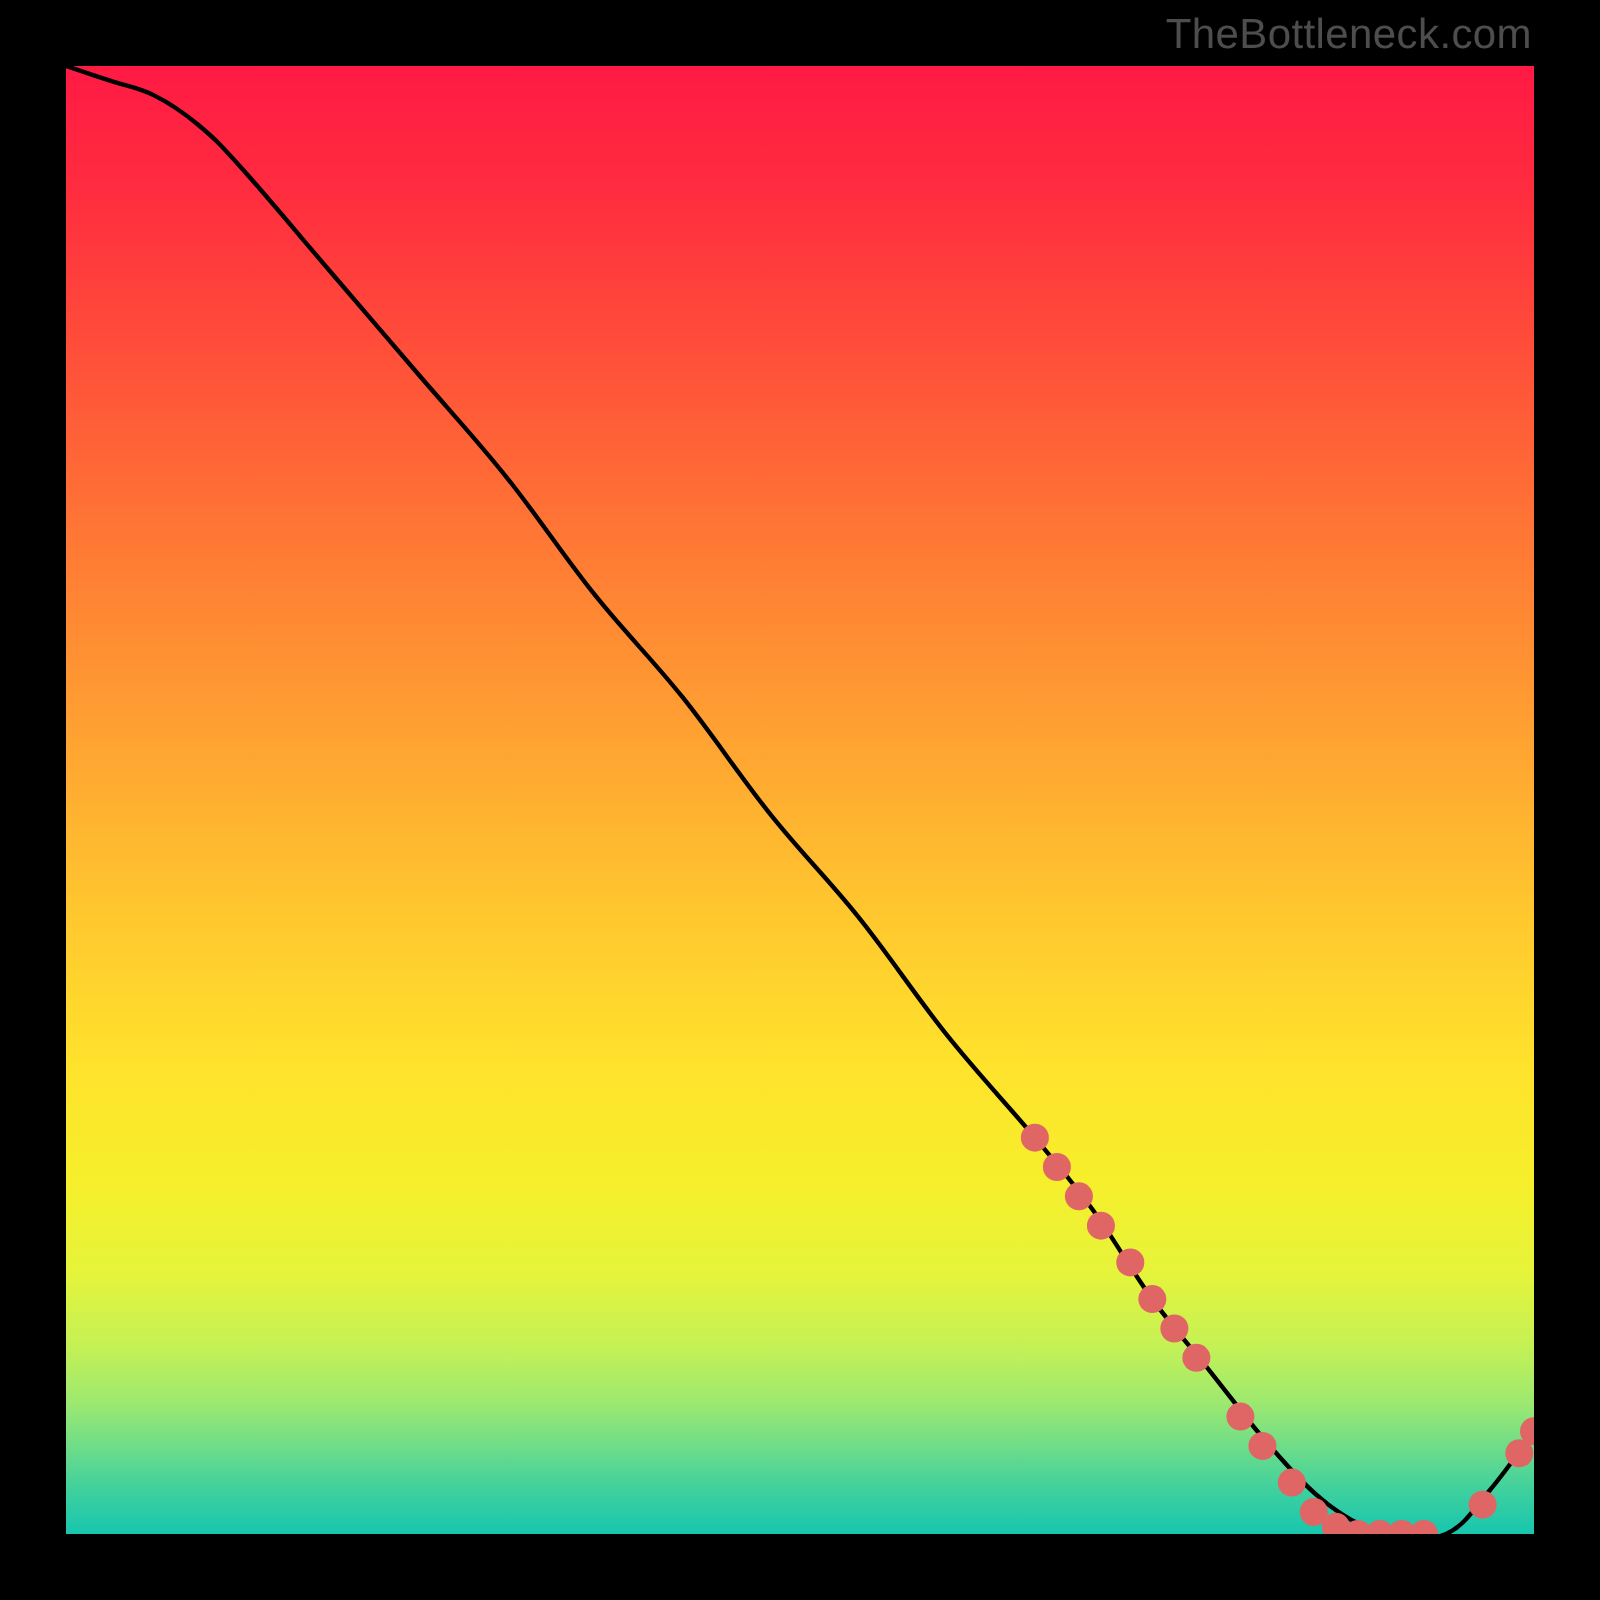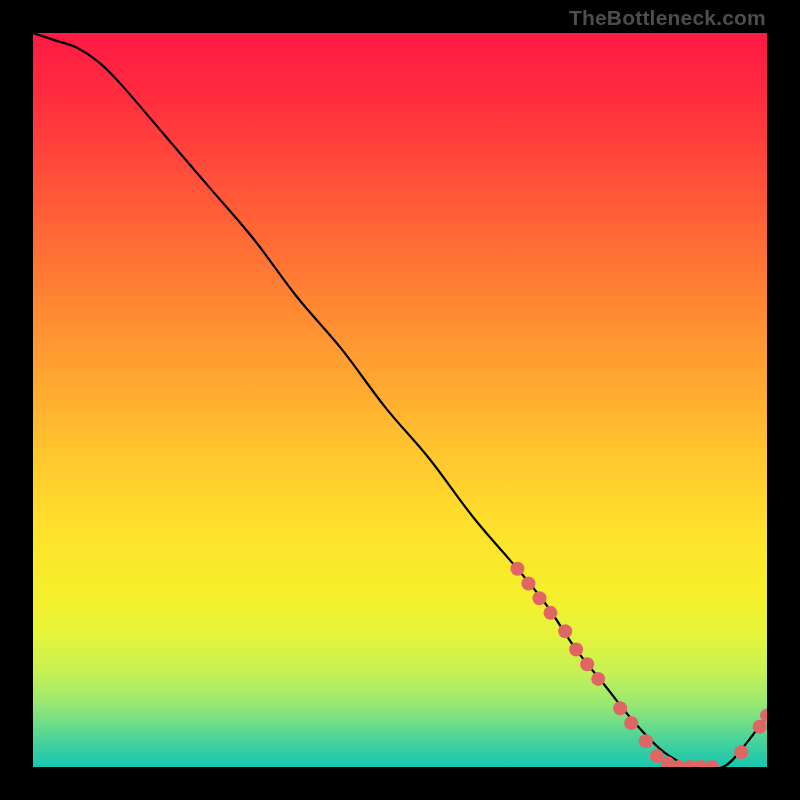--- a/index.html
+++ b/index.html
@@ -50,21 +50,21 @@
   .curve-svg {
     position: absolute;
     inset: 0;
   }
   .watermark {
     position: absolute;
     top: 6px;
     right: 34px;
     color: #4d4d4d;
     font-size: 21px;
-    font-weight: 700;
+    font-weight: 400;
     letter-spacing: 0.2px;
     user-select: none;
   }
 </style>
 </head>
 <body>
 
 <div class="stage">
 
   <div class="watermark">TheBottleneck.com</div>

